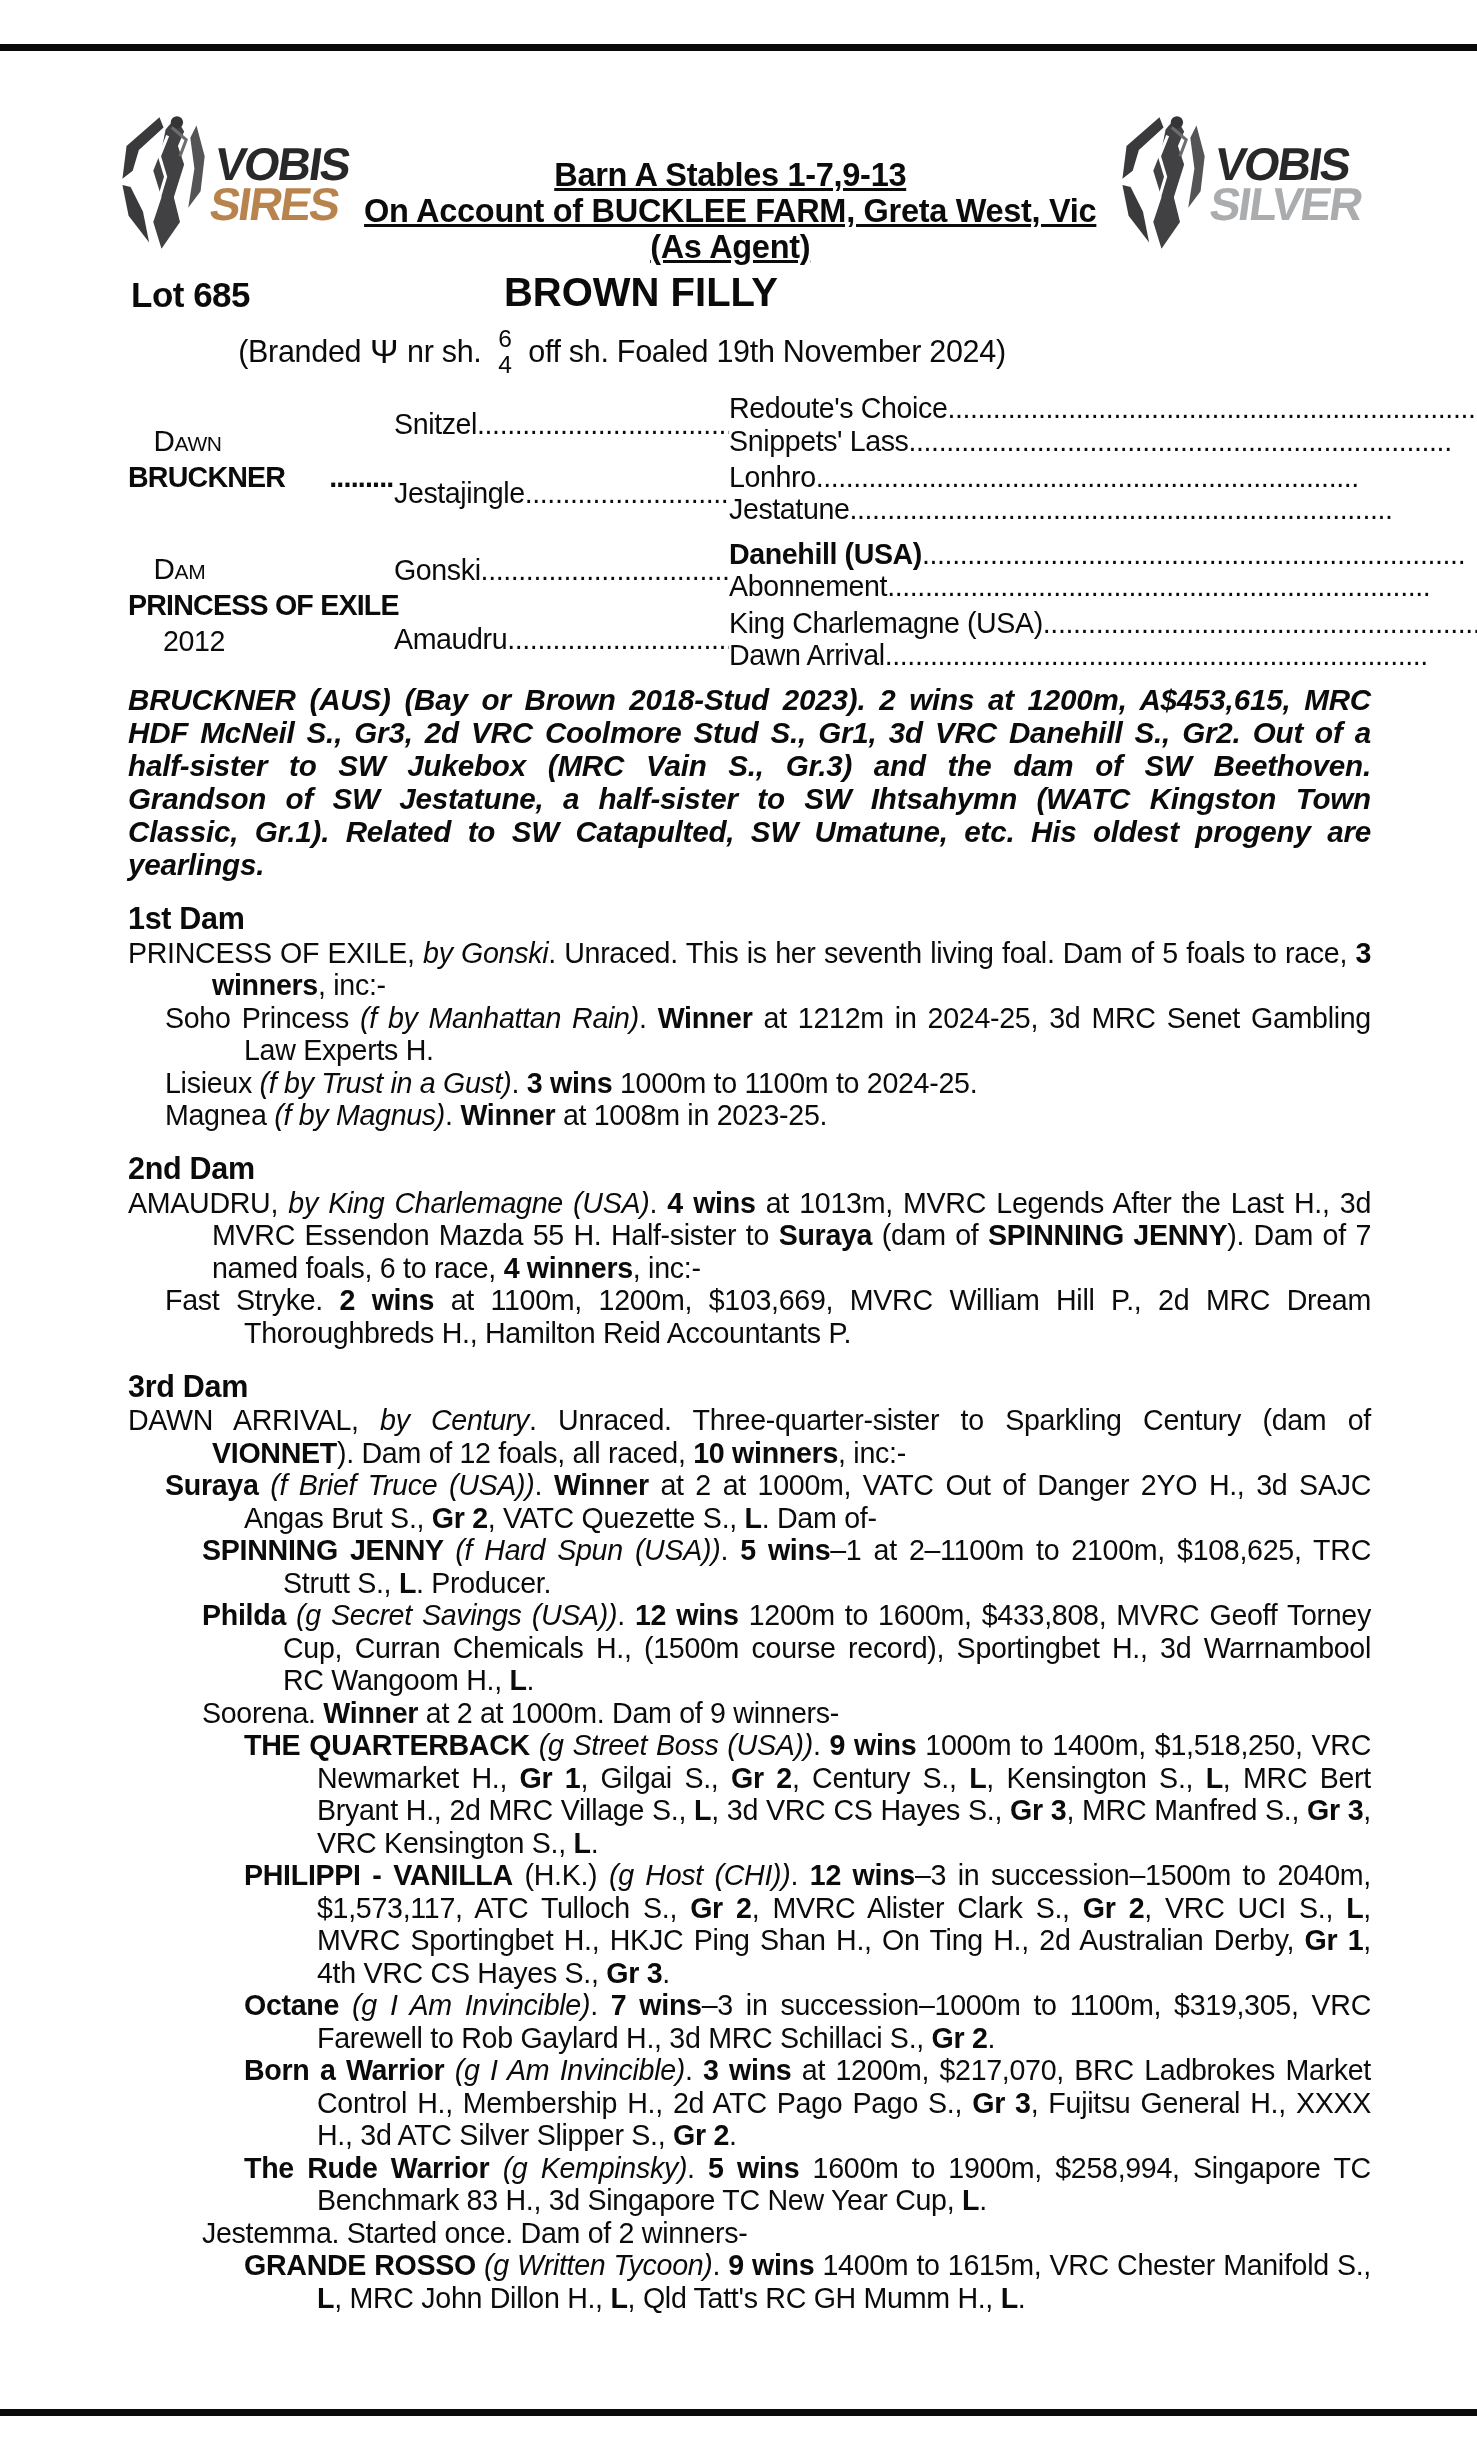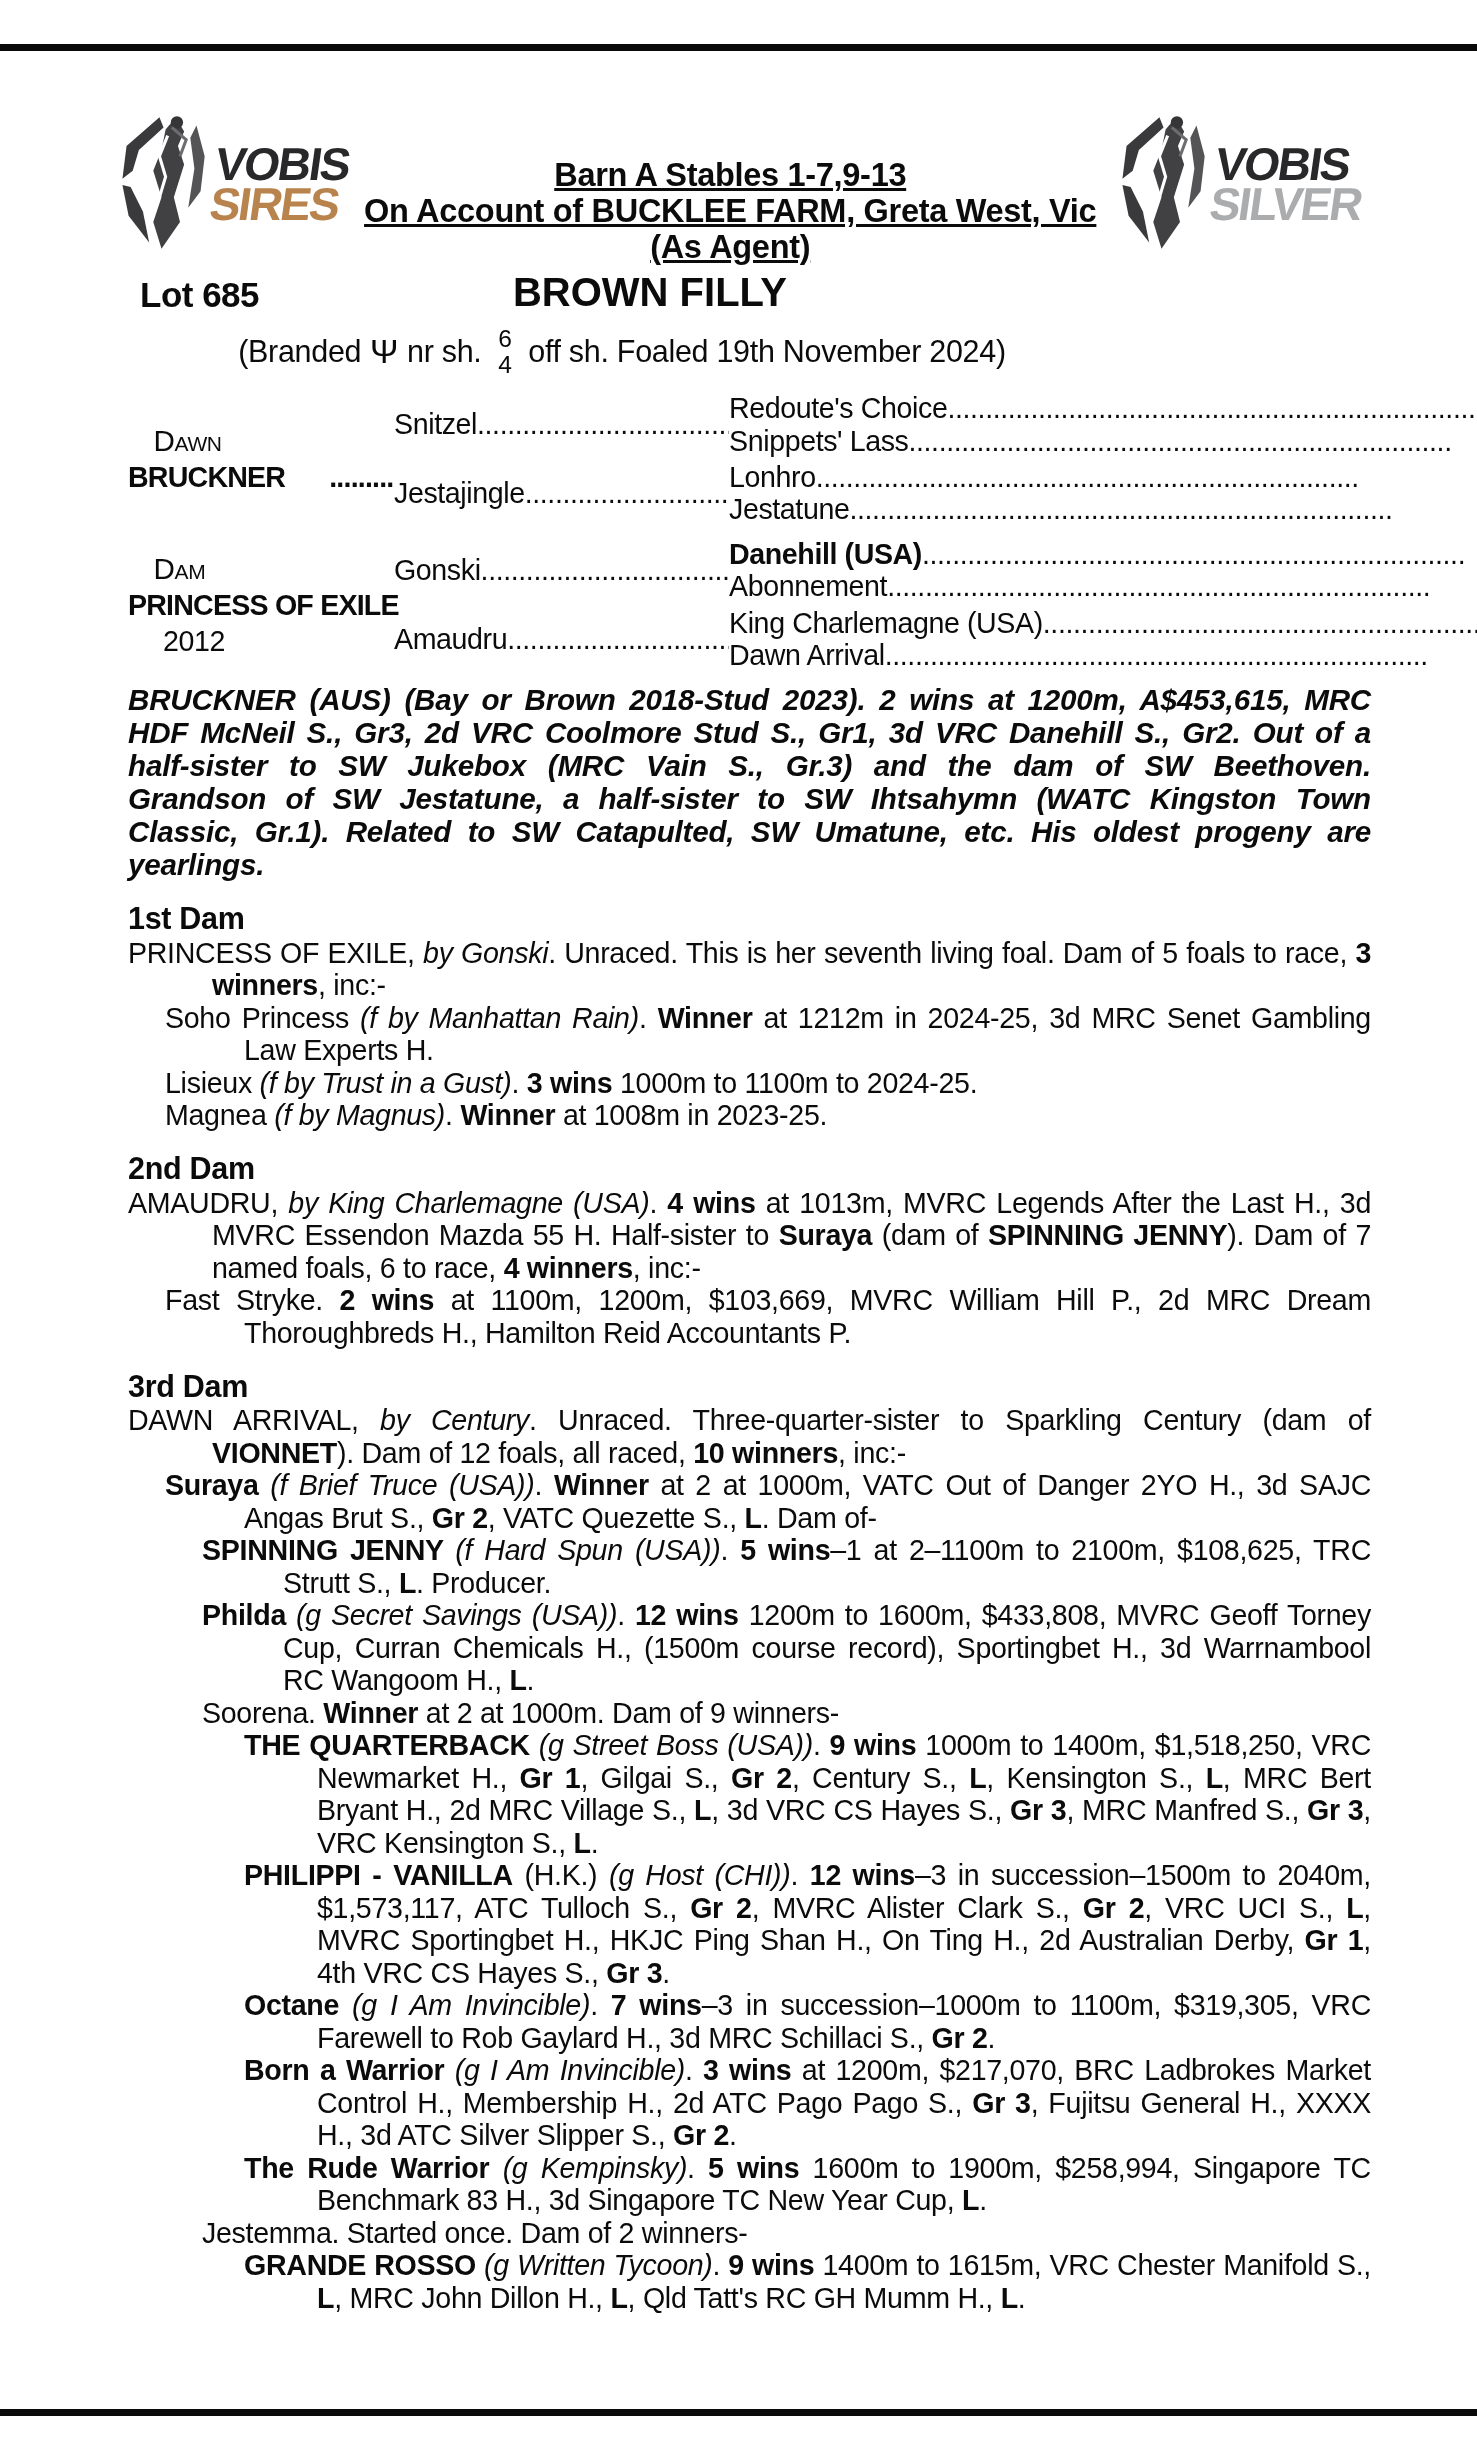--- a/index.html
+++ b/index.html
@@ -21,21 +21,21 @@
   .logo svg { width:95px; height:146px; flex:none; }
   .logo-text { display:flex; flex-direction:column; transform:skewX(-8deg);
     font-weight:bold; font-size:46px; line-height:40px; letter-spacing:-2px; }
   .lt-top { color:#28282a; }
   .lt-sires { color:#b9834e; }
   .lt-silver { color:#aaacae; }
   .hdr-center { flex:1; text-align:center; font-weight:bold; font-size:32.5px;
     line-height:36px; padding-top:55px; letter-spacing:-0.3px;text-decoration:underline; }
 
   
-  .title-row { position:absolute; top:270px; left:12px; width:1276px; }
+  .title-row { position:absolute; top:270px; left:3px; width:1276px; }
   .lot { position:absolute; left:128px; top:4.9px; font-weight:bold; font-size:35px; letter-spacing:-0.5px; }
   .horse-title { text-align:center; font-weight:bold; font-size:40px; letter-spacing:0; }
 
   
   .branded { position:absolute; top:326px; left:0; width:1244px; font-size:30.5px;
     display:flex; justify-content:center; align-items:center; gap:10.8px; letter-spacing:-0.3px; }
   .brand-glyph { font-size:34px; margin:0 -2px; }
   .frac { display:inline-flex; flex-direction:column; font-size:24.6px; line-height:25.6px;
     text-align:center; margin:0 5.9px; }
 

